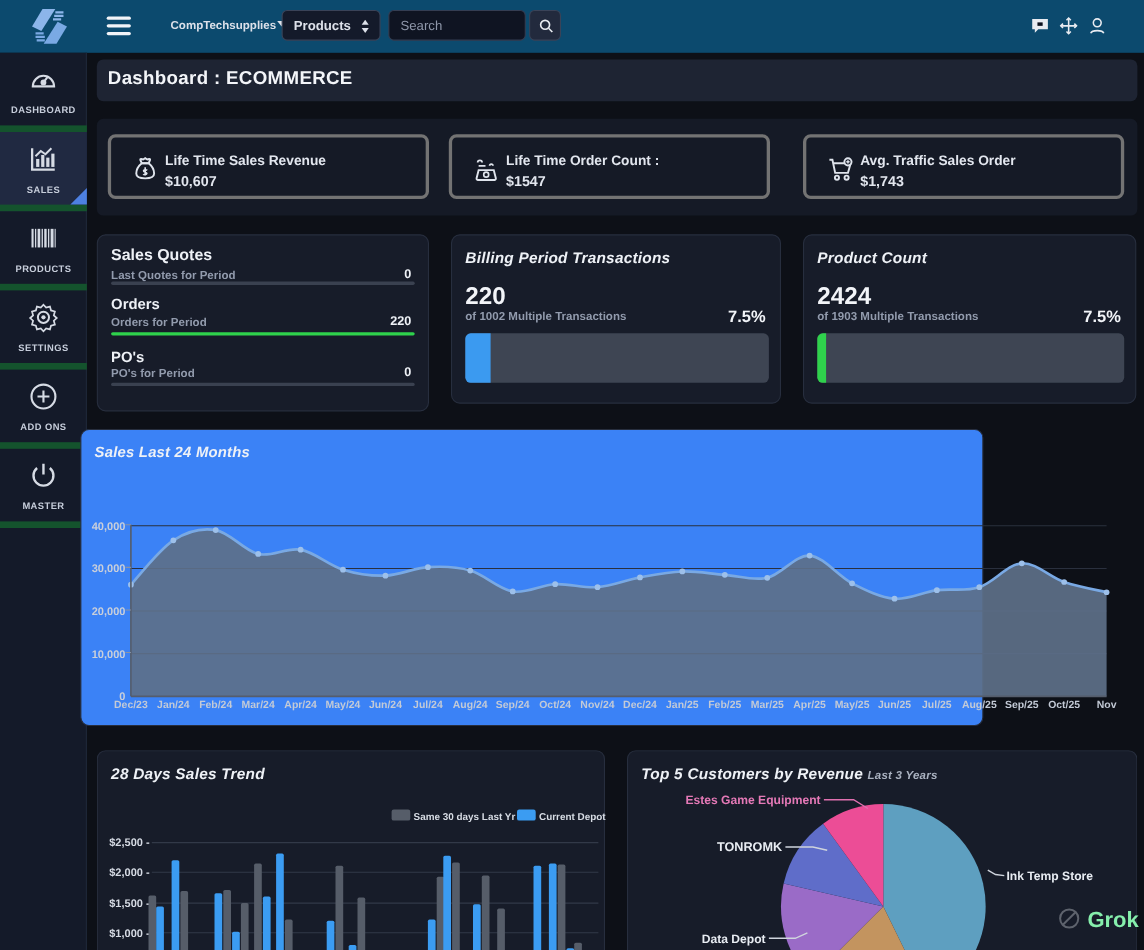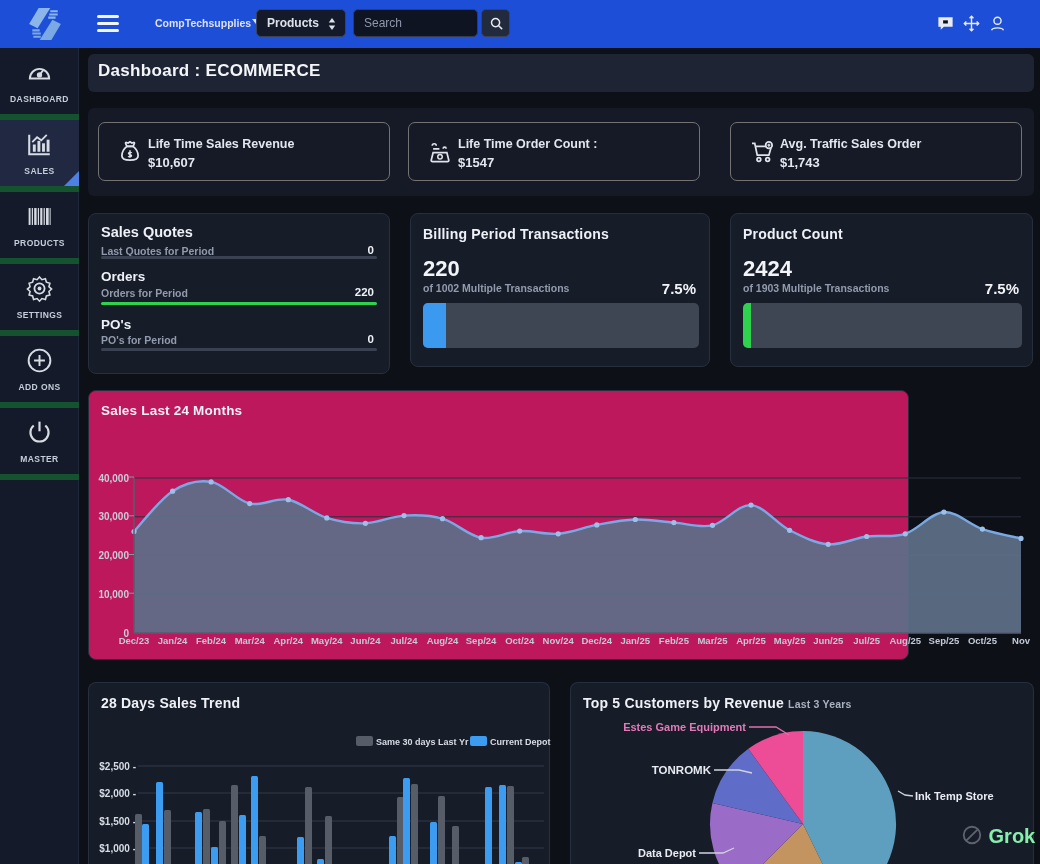--- a/index.html
+++ b/index.html
@@ -1,41 +1,41 @@
 <!DOCTYPE html>
 <html><head><meta charset="utf-8">
 <style>
 * { margin:0; padding:0; box-sizing:border-box; }
 body { width:1040px; height:864px; background:#0d1017; font-family:"Liberation Sans", sans-serif; overflow:hidden; position:relative; }
 
-#nav { position:absolute; left:0; top:0; width:1040px; height:48px; background:#1d4ed8; }
+#nav { position:absolute; left:0; top:0; width:1040px; height:48px; background:#0c4a6e; }
 .hline { position:absolute; left:97px; width:22px; height:2.6px; background:#f2f4f8; border-radius:2px; }
 #nav .ddtext { position:absolute; left:155px; top:17px; font-size:10.5px; color:#dde1ea; font-weight:bold; }
 #nav .sel { position:absolute; left:256px; top:9px; width:90px; height:28px; background:#141a2a; border:1px solid #3a4358; border-radius:5px; color:#dde1ea; font-size:12px; font-weight:bold; line-height:26px; padding-left:10px; }
 #nav .srch { position:absolute; left:353px; top:9px; width:125px; height:28px; background:#0f1422; border:1px solid #343d52; border-radius:5px; color:#8f97aa; font-size:12px; line-height:26px; padding-left:10px; }
 #nav .sbtn { position:absolute; left:481px; top:9px; width:29px; height:28px; background:#222a3d; border:1px solid #3a4358; border-radius:5px; }
 
 #side { position:absolute; left:0; top:48px; width:79px; height:816px; background:#141a29; border-right:1px solid #20283a; }
 .sitem { position:relative; width:79px; height:72px; text-align:center; border-bottom:6px solid #14532d; }
 .sitem svg { margin-top:10px; }
 .sitem.active { background:#202941; }
 .slabel { font-size:8.5px; font-weight:bold; color:#c6cdda; letter-spacing:0.4px; margin-top:3px; }
 .tri { position:absolute; right:0; bottom:0; width:0; height:0; border-bottom:15px solid #4d80e2; border-left:15px solid transparent; }
 
 #band { position:absolute; left:88px; top:54px; width:946px; height:38px; background:#1e2433; border-radius:6px; }
 #band span { position:absolute; left:10px; top:7px; font-size:17px; font-weight:bold; color:#f3f5f9; letter-spacing:0.3px; }
 
 #stats { position:absolute; left:88px; top:108px; width:946px; height:88px; background:#151a26; border-radius:6px; }
-.scard { position:absolute; top:14px; width:292px; height:59px; border:1px solid #737373; border-radius:7px;padding-left:47px; }
+.scard { position:absolute; top:14px; width:292px; height:59px; border:3px solid #737373; border-radius:7px;padding-left:47px; }
 .scard .ic { position:absolute; left:16px; top:14px; }
 .scard .t1 { position:absolute; left:49px; top:14px; font-size:12.5px; font-weight:bold; color:#e2e6ee; }
 .scard .t2 { position:absolute; left:49px; top:32px; font-size:13px; font-weight:bold; color:#e2e6ee; }
 
 .card { position:absolute; background:#171c29; border:1px solid #272e3e; border-radius:8px; }
-.ctitle { position:absolute; left:12px; top:12px; font-size:14.5px; font-weight:bold; color:#eef1f6; letter-spacing:0.2px; }
+.ctitle { position:absolute; left:12px; top:12px; font-size:14.5px; font-weight:bold; color:#eef1f6; letter-spacing:0.2px;font-style:italic; }
 
 .qhead { position:absolute; left:12px; font-size:13.5px; font-weight:bold; color:#eef1f6; }
 .qsub { position:absolute; left:12px; font-size:10.5px; color:#929bad; font-weight:bold; }
 .qval { position:absolute; right:15px; font-size:11.5px; font-weight:bold; color:#eef1f6; }
 .qbar { position:absolute; left:12px; width:276px; height:3px; border-radius:2px; background:#3a4150; }
 
 .bignum { position:absolute; left:12px; top:42px; font-size:22px; font-weight:bold; color:#f2f4f8; }
 .ofline { position:absolute; left:12px; top:68px; font-size:10.5px; color:#929bad; font-weight:bold; }
 .pct { position:absolute; right:13px; top:66px; font-size:15px; font-weight:bold; color:#f2f4f8; }
 .track { position:absolute; left:12px; top:89px; height:45px; background:#3e4553; border-radius:5px; }
@@ -179,21 +179,21 @@
 
 <div class="card" style="left:730px; top:213px; width:303px; height:154px">
   <div class="ctitle" style="font-size:14px">Product Count</div>
   <div class="bignum">2424</div>
   <div class="ofline">of 1903 Multiple Transactions</div>
   <div class="pct">7.5%</div>
   <div class="track" style="width:279px"></div>
   <div class="fill" style="width:8px; background:#2fd24c"></div>
 </div>
 
-<div class="card" style="left:88px; top:390px; width:821px; height:270px; background:#be185d">
+<div class="card" style="left:73px; top:390px; width:821px; height:270px; background:#3b82f6">
   <div class="ctitle" style="font-size:13.5px">Sales Last 24 Months</div>
   <svg width="946" height="262" style="position:absolute;left:0;top:0" viewBox="0 0 946 262">
 <line x1="45.0" y1="203.2" x2="932.0" y2="203.2" stroke="#2a303e" stroke-width="1"></line>
       <line x1="45.0" y1="164.5" x2="932.0" y2="164.5" stroke="#2a303e" stroke-width="1"></line>
       <line x1="45.0" y1="125.8" x2="932.0" y2="125.8" stroke="#2a303e" stroke-width="1"></line>
       <line x1="45.0" y1="87.0" x2="932.0" y2="87.0" stroke="#2a303e" stroke-width="1"></line>
 <path d="M45.0,140.5 C51.4,133.8 70.7,108.4 83.6,100.2 C96.4,91.9 109.3,88.8 122.1,90.9 C135.0,92.9 147.8,109.6 160.7,112.6 C173.6,115.5 186.4,106.3 199.3,108.7 C212.1,111.1 225.0,123.0 237.8,126.9 C250.7,130.9 263.5,132.7 276.4,132.3 C289.2,131.9 302.1,125.4 315.0,124.6 C327.8,123.8 340.7,124.0 353.5,127.7 C366.4,131.4 379.2,144.6 392.1,146.7 C404.9,148.7 417.8,140.7 430.7,140.1 C443.5,139.4 456.4,143.8 469.2,142.8 C482.1,141.8 494.9,136.3 507.8,133.9 C520.6,131.5 533.5,128.8 546.3,128.5 C559.2,128.1 572.1,130.6 584.9,131.6 C597.8,132.5 610.6,137.2 623.5,134.3 C636.3,131.4 649.2,113.3 662.0,114.1 C674.9,115.0 687.8,132.8 700.6,139.3 C713.5,145.8 726.3,152.2 739.2,153.3 C752.0,154.3 764.9,147.3 777.7,145.5 C790.6,143.8 803.4,146.9 816.3,142.8 C829.2,138.7 842.0,121.9 854.9,121.1 C867.7,120.3 880.6,133.8 893.4,138.1 C906.3,142.5 925.6,145.9 932.0,147.4 L932.0,242.0 L45.0,242.0 Z" fill="#5d7089" fill-opacity="0.92"></path>
 <path d="M45.0,140.5 C51.4,133.8 70.7,108.4 83.6,100.2 C96.4,91.9 109.3,88.8 122.1,90.9 C135.0,92.9 147.8,109.6 160.7,112.6 C173.6,115.5 186.4,106.3 199.3,108.7 C212.1,111.1 225.0,123.0 237.8,126.9 C250.7,130.9 263.5,132.7 276.4,132.3 C289.2,131.9 302.1,125.4 315.0,124.6 C327.8,123.8 340.7,124.0 353.5,127.7 C366.4,131.4 379.2,144.6 392.1,146.7 C404.9,148.7 417.8,140.7 430.7,140.1 C443.5,139.4 456.4,143.8 469.2,142.8 C482.1,141.8 494.9,136.3 507.8,133.9 C520.6,131.5 533.5,128.8 546.3,128.5 C559.2,128.1 572.1,130.6 584.9,131.6 C597.8,132.5 610.6,137.2 623.5,134.3 C636.3,131.4 649.2,113.3 662.0,114.1 C674.9,115.0 687.8,132.8 700.6,139.3 C713.5,145.8 726.3,152.2 739.2,153.3 C752.0,154.3 764.9,147.3 777.7,145.5 C790.6,143.8 803.4,146.9 816.3,142.8 C829.2,138.7 842.0,121.9 854.9,121.1 C867.7,120.3 880.6,133.8 893.4,138.1 C906.3,142.5 925.6,145.9 932.0,147.4" fill="none" stroke="#79a9e4" stroke-width="2.4"></path>
 <circle cx="45.0" cy="140.5" r="2.6" fill="#9dc0ea"></circle>
       <circle cx="83.6" cy="100.2" r="2.6" fill="#9dc0ea"></circle>

